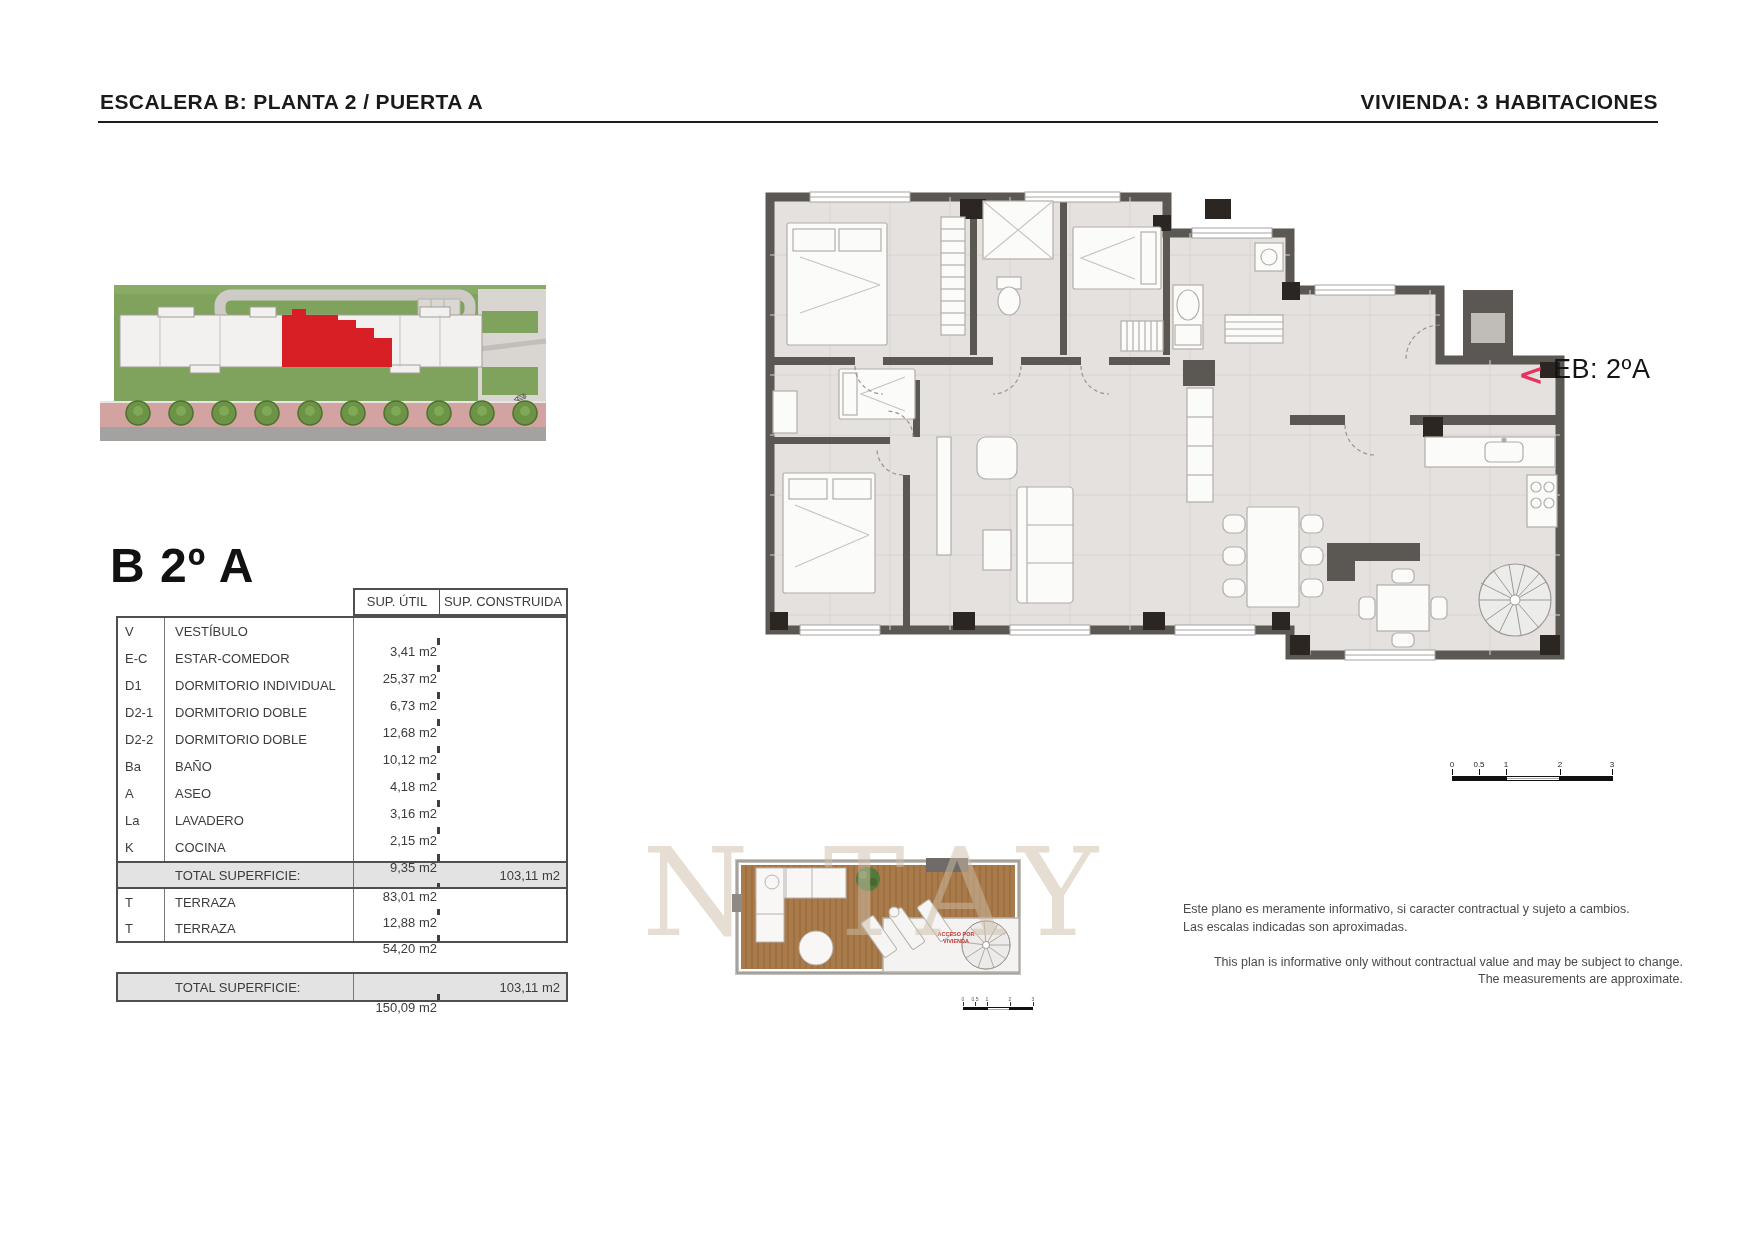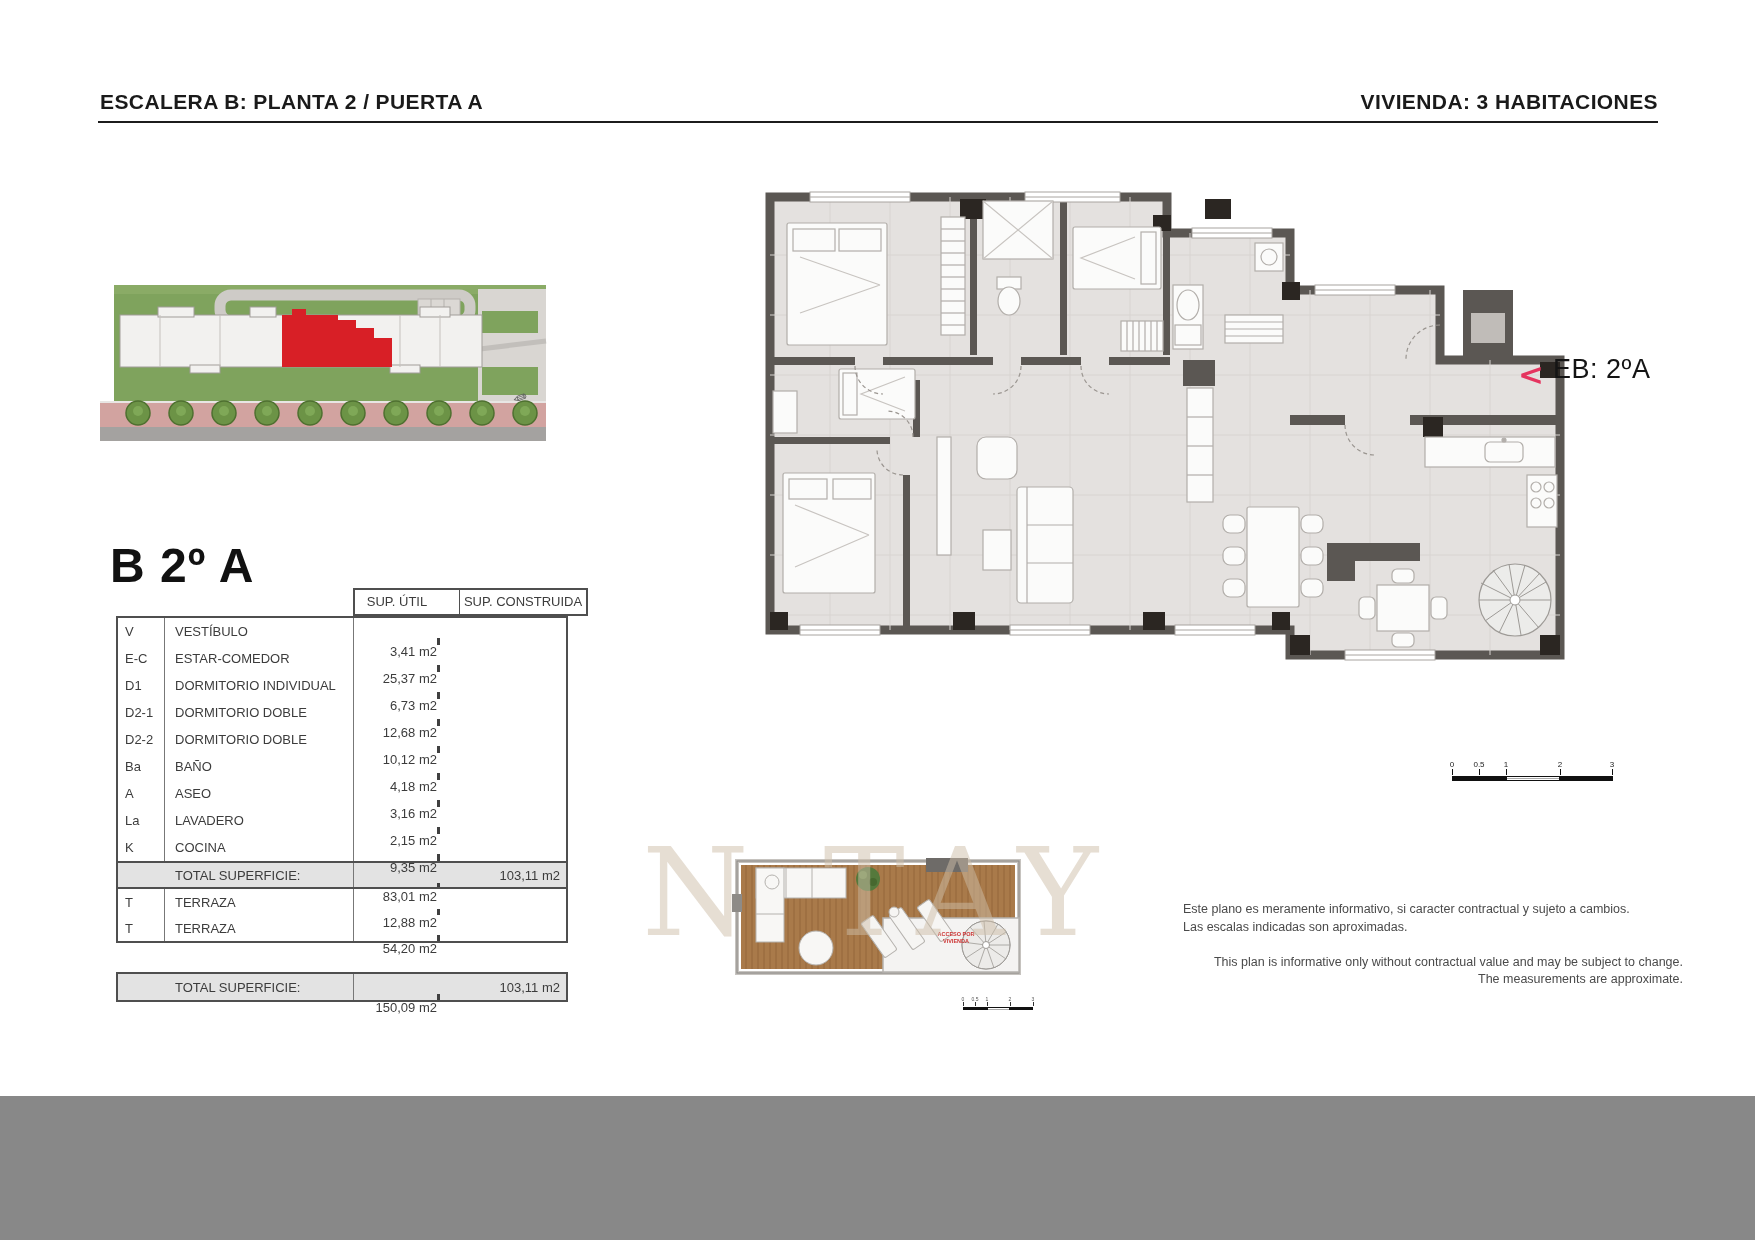--- a/index.html
+++ b/index.html
@@ -1,32 +1,32 @@
 <!DOCTYPE html>
 <html><head>
 <meta charset="utf-8">
 <style>
   * { margin:0; padding:0; box-sizing:border-box; }
   body { background:#888; }
   #page {
-    position:relative; width:1755px; height:1096px; background:#ffffff;
+    position:relative; width:1755px; height:1240px; background:#ffffff;
     font-family:"Liberation Sans", sans-serif; overflow:hidden; margin:0 auto;
   }
   .abs { position:absolute; }
 
   
   .hdr { font-size:21px; font-weight:bold; color:#1a1a1a; letter-spacing:.4px; white-space:nowrap; }
   #hdr-rule { left:98px; top:121px; width:1560px; height:2px; background:#1c1c1c; }
 
   
   #unit-title { left:110px; top:538px; font-size:48px; font-weight:bold; color:#111; letter-spacing:1px; }
 
   
   #tbl { left:116px; top:588px; font-size:13px; color:#3c3c3c; }
-  #tbl-head { position:absolute; left:237px; top:0; display:flex; border:2px solid #4f4f4f; background:#fff;gap:20px; }
+  #tbl-head { position:absolute; left:237px; top:0; display:flex; border:2px solid #4f4f4f; background:#fff; }
   #tbl-head .hc { height:24px; line-height:24px; text-align:center; }
   #tbl-head .hc1 { width:84px; }
   #tbl-head .hc2 { width:127px; border-left:1px solid #4f4f4f; }
   #tbl-body { position:absolute; left:0; top:28px; width:452px; border:2px solid #4f4f4f; background:#fff; }
   .trow { display:flex; height:27px; align-items:center; }
   .c-code { width:47px; padding-left:7px; border-right:1px solid #777; align-self:stretch; display:flex; align-items:center; }
   .c-name { width:189px; padding-left:10px; border-right:1px solid #777; align-self:stretch; display:flex; align-items:center; }
   .c-util { width:86px; text-align:right; border-right:3px solid #404040; align-self:stretch; line-height:27px;margin-top:20px; }
   .c-cons { flex:1; text-align:right; padding-right:6px; line-height:27px; }
   .trow.total { background:#e3e3e3; height:28px; border-top:2px solid #4f4f4f; border-bottom:2px solid #4f4f4f; }

